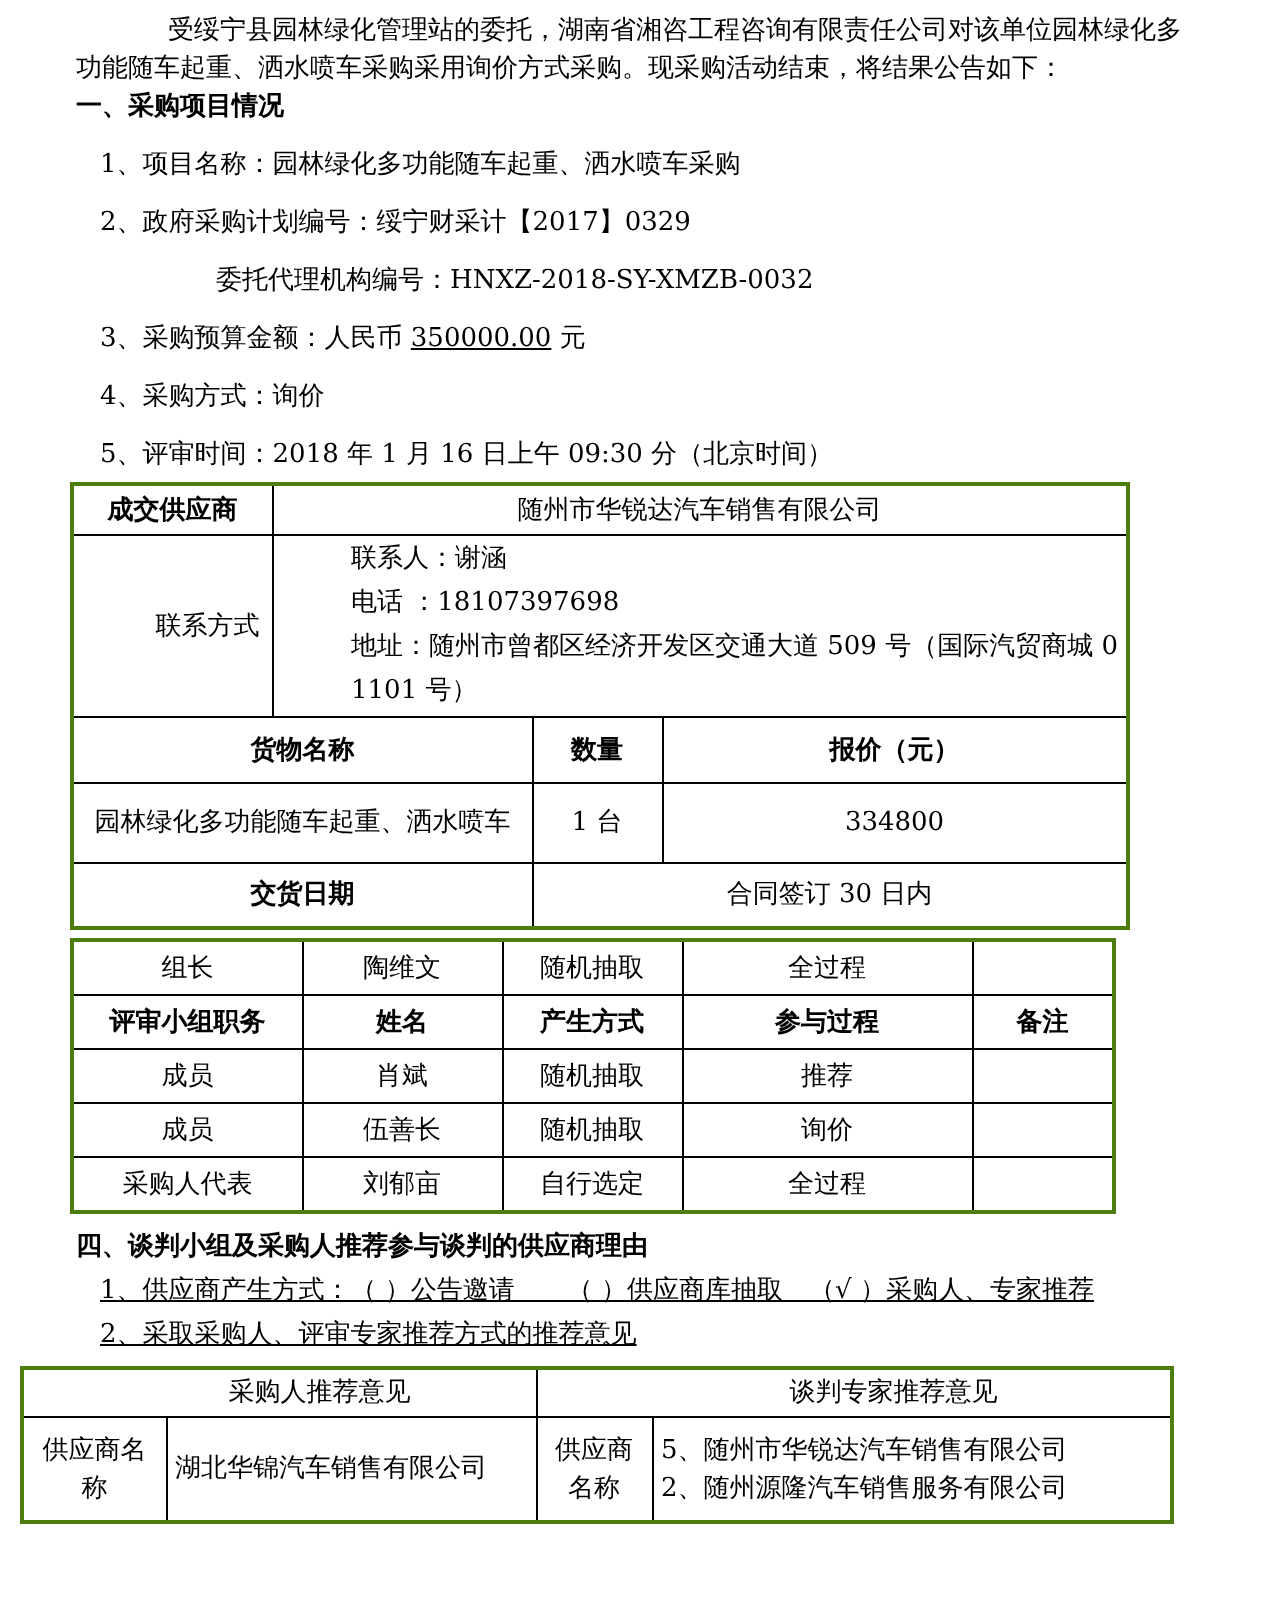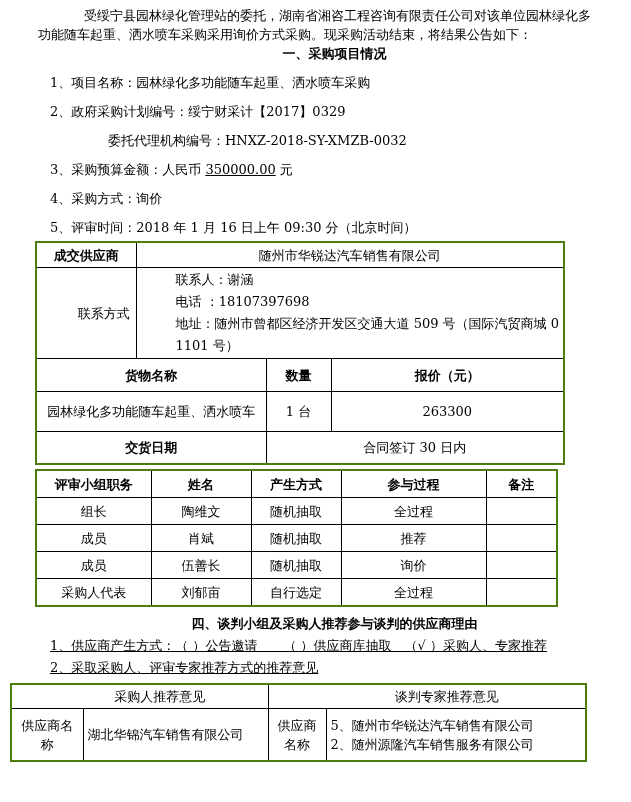--- a/index.html
+++ b/index.html
@@ -1,21 +1,21 @@
 <!DOCTYPE html>
 <html><head>
 <meta charset="utf-8">
 <style>
   html,body{margin:0;padding:0;background:#fff;}
   body{width:631px;height:802px;overflow:hidden;color:#000;
        font-family:"DejaVu Serif","Liberation Serif",serif;
        font-size:13px;line-height:19px;}
   .doc{padding-top:6px;}
   .intro{margin:0 30px 0 38px;text-indent:46px;line-height:19px;}
-  .heading{margin-left:38px;font-weight:bold;text-align:center;}
+  .heading{margin-left:38px;font-weight:bold;}
   .item{margin:10px 20px 0 50px;}
   .item-sub{margin:10px 20px 0 108px;}
   .u{text-decoration:underline;}
   table{border-collapse:collapse;table-layout:fixed;}
   td{border:1px solid #000;padding:1px 4px;overflow:hidden;word-break:break-all;}
   .t-outer{border:2px solid #4d7c0f;}
   .c{text-align:center;}
   .l{text-align:left;}
   .b{font-weight:bold;}
   .t1{margin:4px 0 0 35px;width:528px;}
@@ -73,52 +73,52 @@
       </td>
     </tr>
     <tr class="r3">
       <td class="c b" colspan="2">货物名称</td>
       <td class="c b">数量</td>
       <td class="c b">报价（元）</td>
     </tr>
     <tr class="r4">
       <td class="c" colspan="2">园林绿化多功能随车起重、洒水喷车</td>
       <td class="c">1 台</td>
-      <td class="c">263300</td>
+      <td class="c">334800</td>
     </tr>
     <tr class="r5">
       <td class="c b" colspan="2">交货日期</td>
       <td class="c" colspan="2">合同签订 30 日内</td>
     </tr>
   </tbody>
     </table>
 
 
   <table class="t3 t-outer">
     <colgroup>
         <col style="width:115px">
         <col style="width:100px">
         <col style="width:90px">
         <col style="width:145px">
         <col style="width:71px">
       </colgroup>
     <tbody>
         <tr>
+      <td class="c">组长</td>
+      <td class="c">陶维文</td>
+      <td class="c">随机抽取</td>
+      <td class="c">全过程</td>
+      <td class="c"></td>
+    </tr>
+    <tr>
       <td class="c b">评审小组职务</td>
       <td class="c b">姓名</td>
       <td class="c b">产生方式</td>
       <td class="c b">参与过程</td>
       <td class="c b">备注</td>
-    </tr>
-    <tr>
-      <td class="c">组长</td>
-      <td class="c">陶维文</td>
-      <td class="c">随机抽取</td>
-      <td class="c">全过程</td>
-      <td class="c"></td>
     </tr>
     <tr>
       <td class="c">成员</td>
       <td class="c">肖斌</td>
       <td class="c">随机抽取</td>
       <td class="c">推荐</td>
       <td class="c"></td>
     </tr>
     <tr>
       <td class="c">成员</td>

